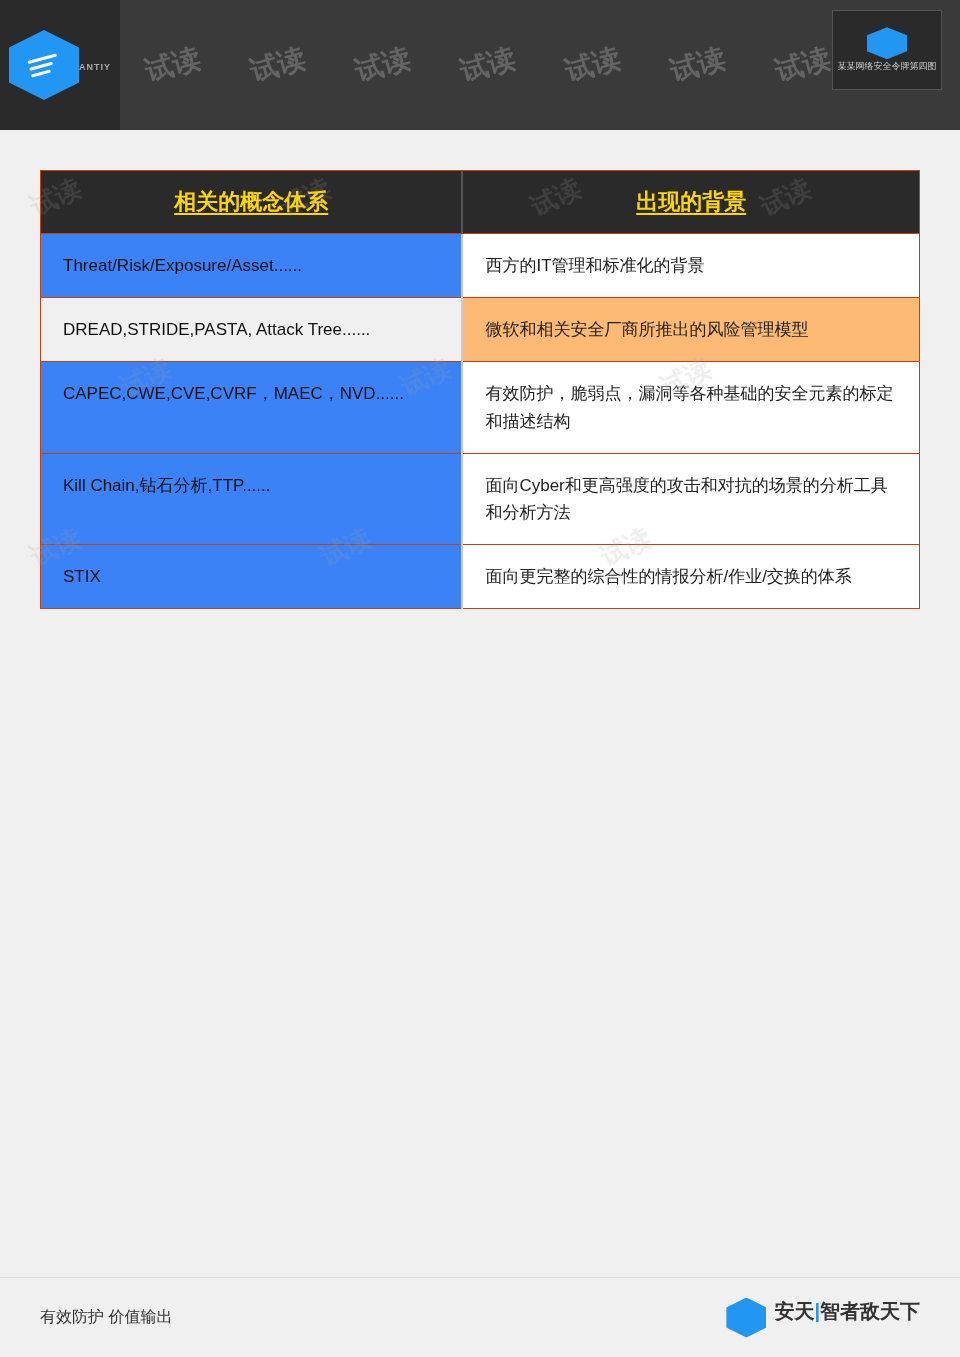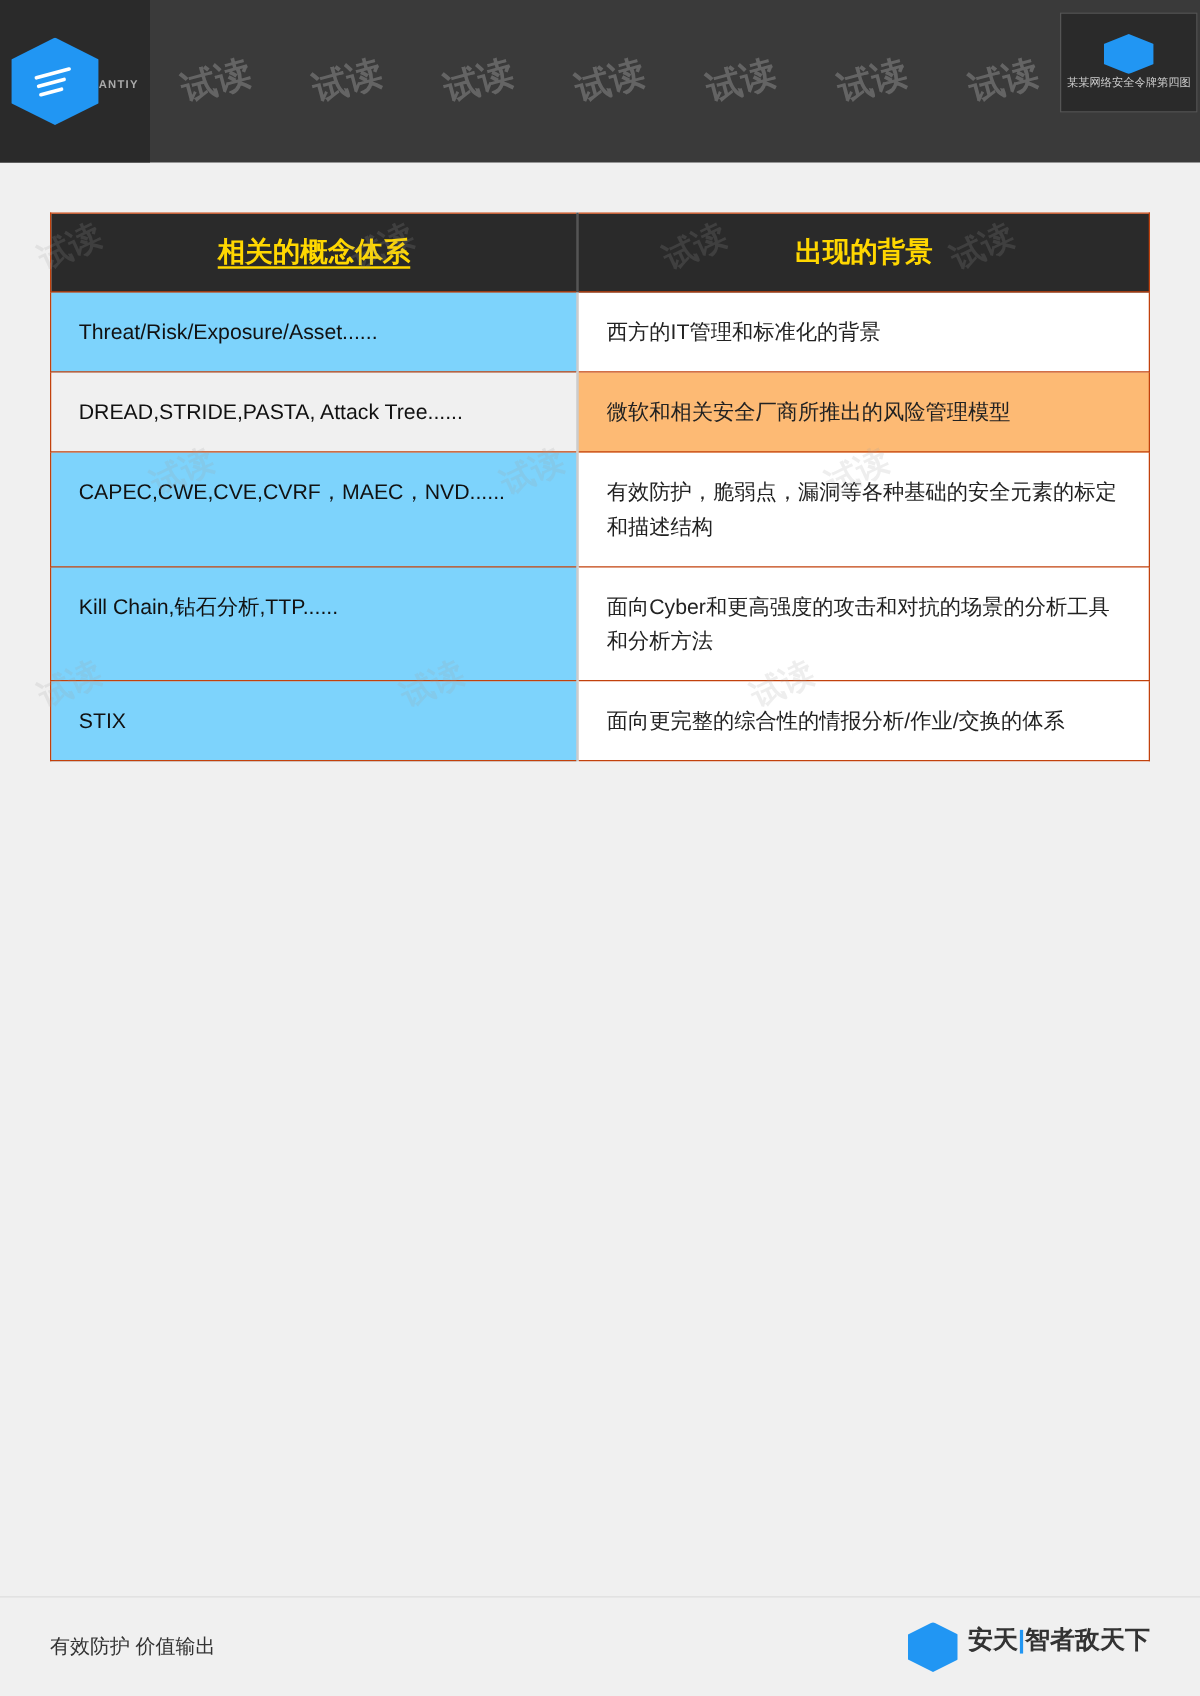--- a/index.html
+++ b/index.html
@@ -77,21 +77,21 @@
       font-size: 28px;
       font-weight: bold;
       white-space: nowrap;
       transform: rotate(-15deg);
       user-select: none;
     }
 
     
     .top-right-logo {
       position: absolute;
-      right: 2px;
+      right: 18px;
       top: 10px;
       width: 110px;
       height: 80px;
       background: #2a2a2a;
       border: 1px solid #555;
       display: flex;
       align-items: center;
       justify-content: center;
     }
     .top-right-logo-inner {
@@ -150,32 +150,33 @@
       font-size: 22px;
       font-weight: bold;
       padding: 16px 22px;
     }
     .header-row th:first-child {
       border-right: 2px solid #555;
       text-decoration: underline;
       text-underline-offset: 4px;
     }
     .header-row th:last-child {
+      text-decoration: underline;
       text-underline-offset: 4px;
     }
     .data-table td {
       font-size: 17px;
       color: #222;
       line-height: 1.6;
     }
     .data-table td:first-child {
       border-right: 2px solid #ccc;
       font-weight: normal;
       color: #111;
-      background: #7dd3fc;
+      background: #3b82f6;
       width: 48%;
     }
     .data-table td:last-child {
       color: #222;
     }
     .row-alt td {
       background: #fdba74;
     }
     .row-alt td:first-child {
       background: #f0f0f0;

